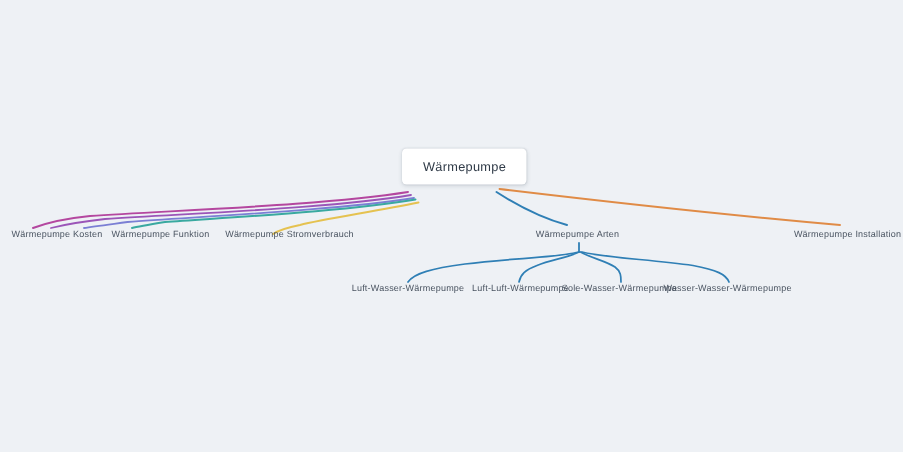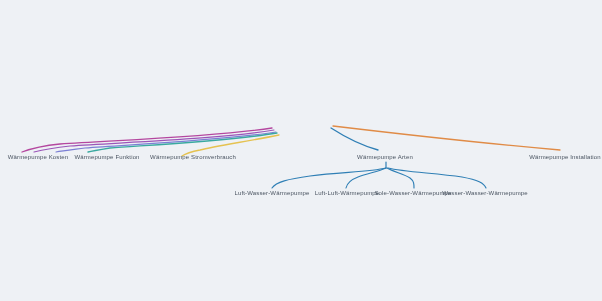--- a/index.html
+++ b/index.html
@@ -75,20 +75,23 @@
 
     <path d="M 386,168 C 370,172 340,172 310,176 C 288,179 276,182 272,188" fill="none" stroke="#2f7fb5" stroke-width="1.15" stroke-linecap="round"></path>
 
     <path d="M 386,168 C 378,172 368,173 358,177 C 350,180 347,183 346,188" fill="none" stroke="#2f7fb5" stroke-width="1.15" stroke-linecap="round"></path>
 
     <path d="M 387,168 C 394,172 404,174 410,178 C 414,181 414,184 414,188" fill="none" stroke="#2f7fb5" stroke-width="1.15" stroke-linecap="round"></path>
 
     <path d="M 388,168 C 404,172 435,173 462,177 C 478,180 484,183 486,188" fill="none" stroke="#2f7fb5" stroke-width="1.15" stroke-linecap="round"></path>
   </svg>
 
+  <div class="root-node">
+    <span>Wärmepumpe</span>
+  </div>
 
   <div class="node-label center-anchor" style="left:38px; top:154px;">
     <span>Wärmepumpe Kosten</span>
   </div>
 
   <div class="node-label center-anchor" style="left:107px; top:154px;">
     <span>Wärmepumpe Funktion</span>
   </div>
 
   <div class="node-label center-anchor" style="left:193px; top:154px;">

